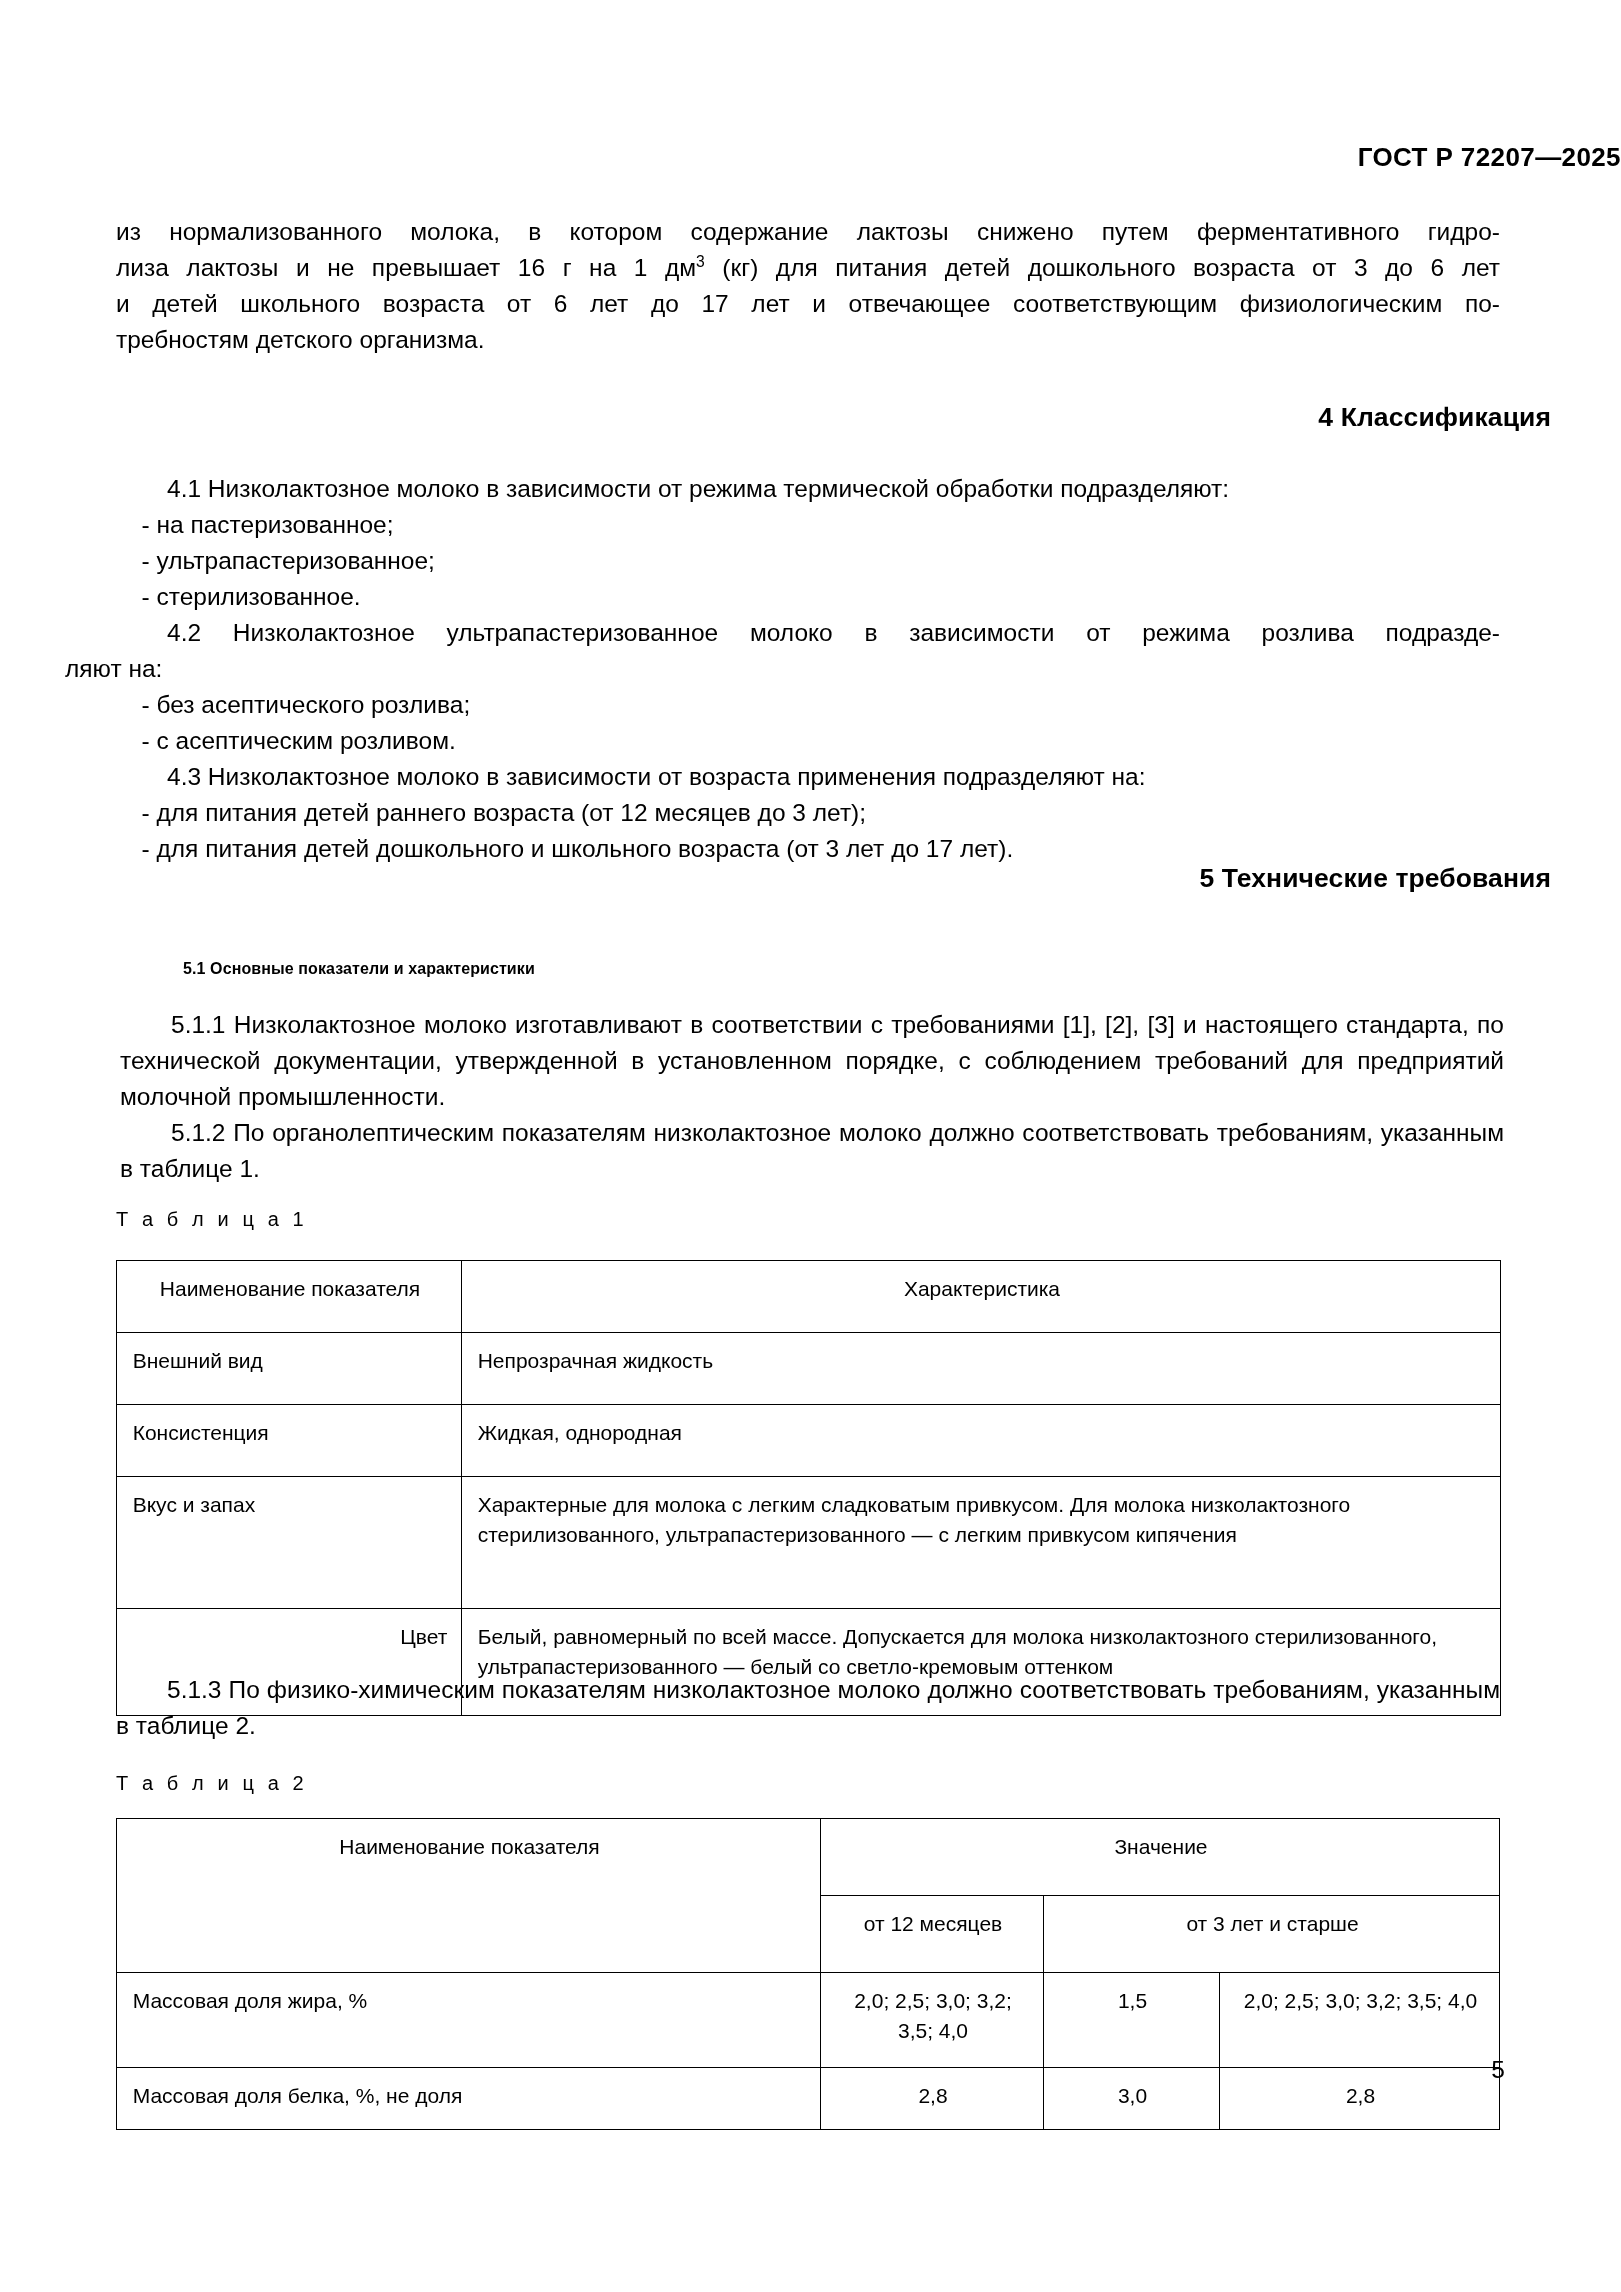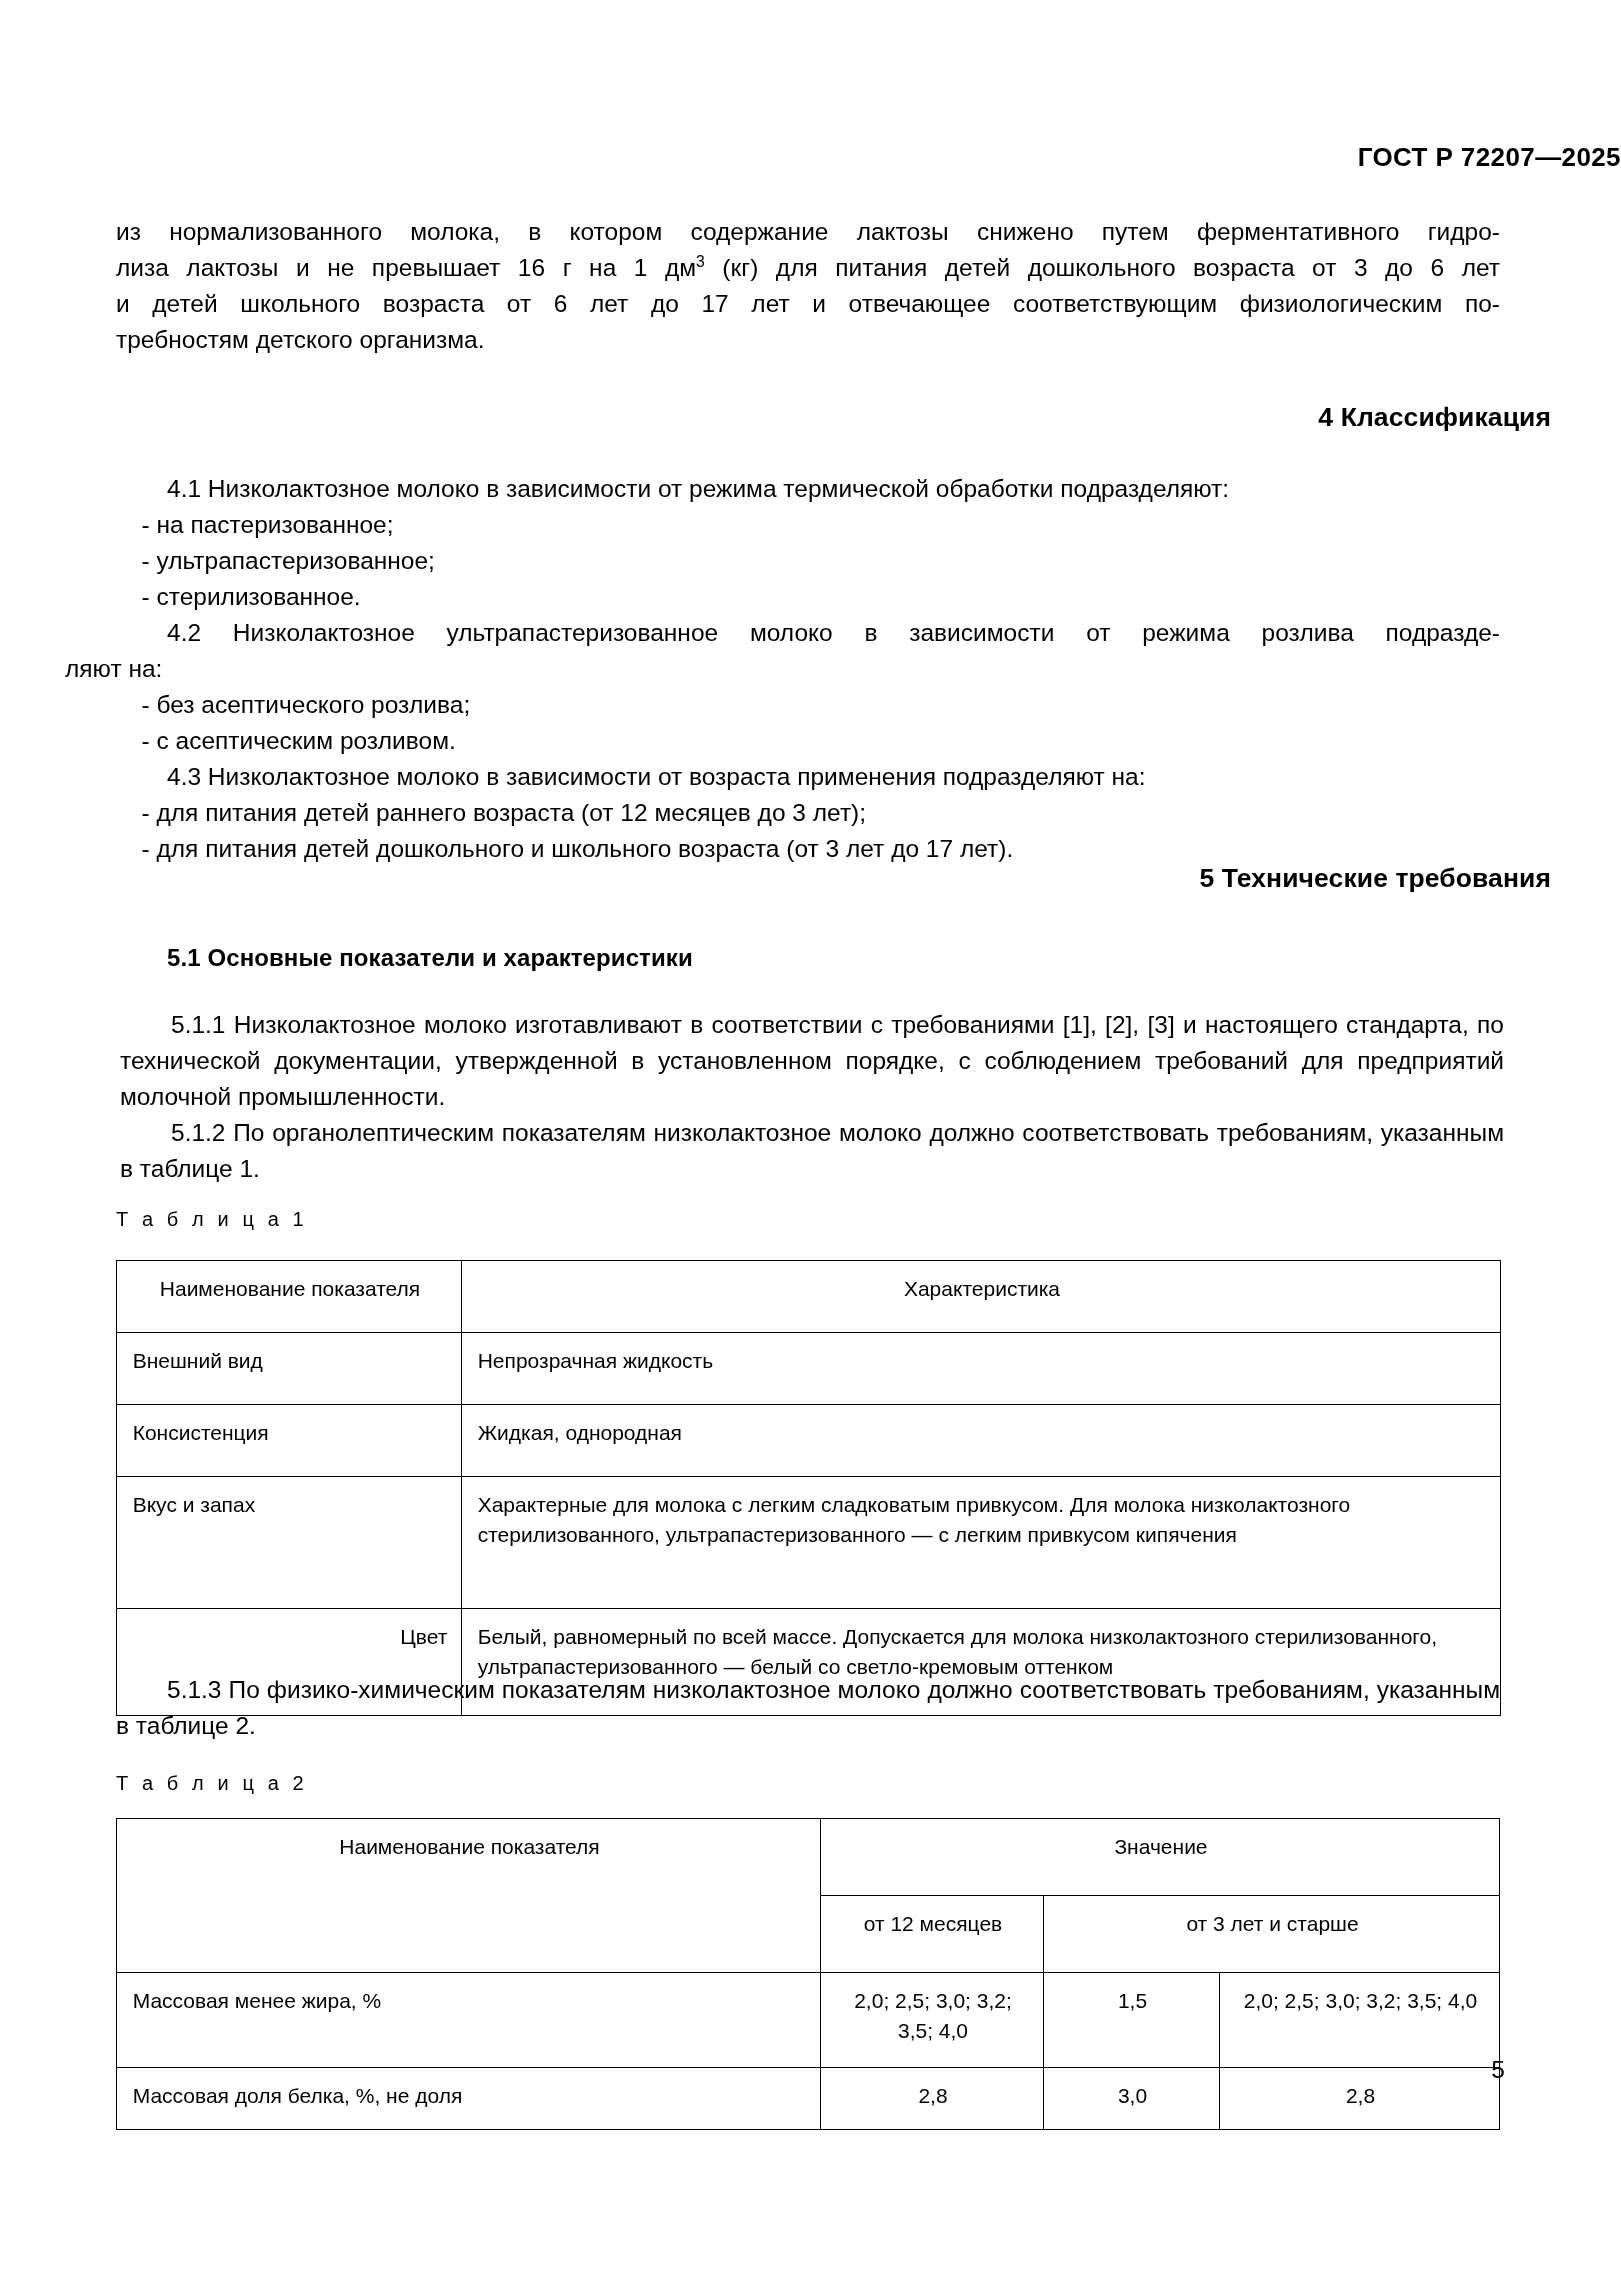--- a/index.html
+++ b/index.html
@@ -53,22 +53,22 @@
   
   h2.sec {
     margin: 0;
     font-size: 26.5px;
     font-weight: bold;
     padding-left: 51px;
     letter-spacing: 0.1px;
     text-align: right;
   }
   h3.subsec {
-    margin: 0;
-    font-size: 24px;
+    margin: 16px;
+    font-size: 16px;
     font-weight: bold;
     padding-left: 51px;
     letter-spacing: 0.1px;
   }
 
   
   .tbl-caption {
     font-size: 20px;
     letter-spacing: 4.1px;
     white-space: nowrap;
@@ -234,21 +234,21 @@
             <div class="cellpad">от 12 месяцев</div>
           </th>
           <th colspan="2" class="hd-cell mid" style="height:76px;">
             <div class="cellpad">от 3 лет и старше</div>
           </th>
         </tr>
       </thead>
       <tbody>
         <tr>
           <td style="height:94px;">
-            <div class="cellpad">Массовая менее жира, %</div>
+            <div class="cellpad">Массовая доля жира, %</div>
           </td>
           <td class="ctr">
             <div class="cellpad">2,0; 2,5; 3,0; 3,2; 3,5; 4,0</div>
           </td>
           <td class="ctr">
             <div class="cellpad">1,5</div>
           </td>
           <td class="ctr">
             <div class="cellpad">2,0; 2,5; 3,0; 3,2; 3,5; 4,0</div>
           </td>

